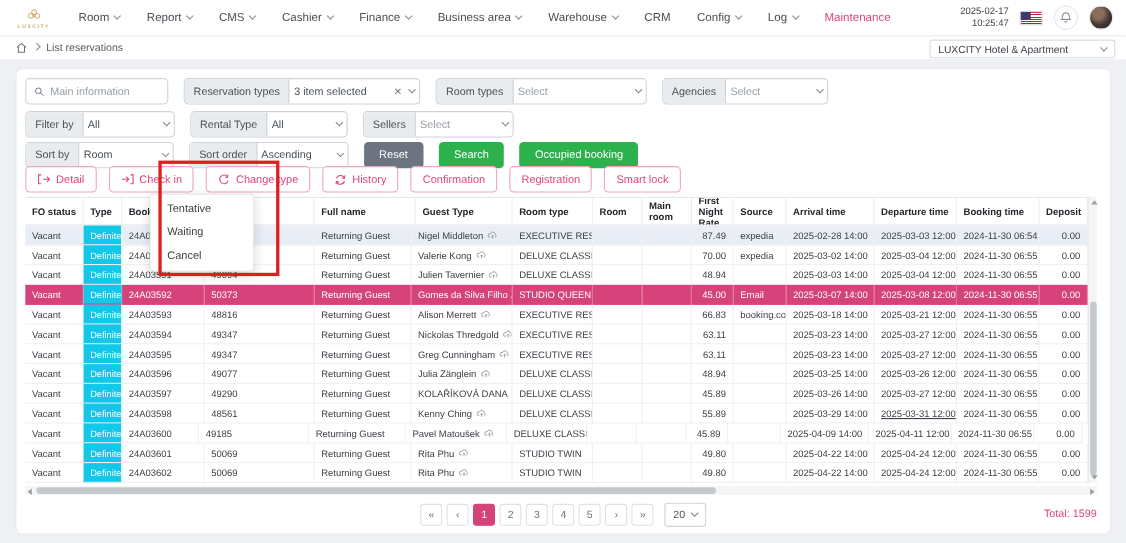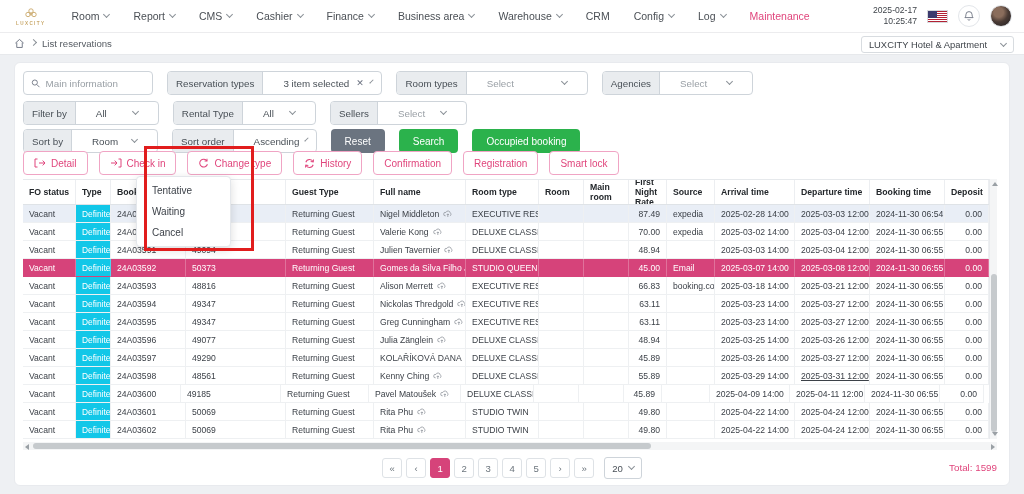--- a/index.html
+++ b/index.html
@@ -17,33 +17,33 @@
   .topright{margin-left:auto;display:flex;align-items:center;gap:10px;}
   .datetime{font-size:8.6px;color:#3f444a;text-align:right;line-height:1.25;}
   .flag{position:relative;width:21px;height:13px;background:repeating-linear-gradient(180deg,#b22234 0 1px,#fff 1px 2px);border:0.5px solid #d7dadd;cursor:pointer;}
   .flag .canton{position:absolute;left:0;top:0;width:9px;height:7px;background:#3c3b6e;}
   .bellwrap{width:22px;height:22px;border-radius:50%;border:1px solid #e3e6ea;display:flex;align-items:center;justify-content:center;cursor:pointer;background:#fff;}
   .avatar{width:22px;height:22px;border-radius:50%;background:radial-gradient(circle at 38% 32%,#8a6d5c 0 26%,#4a3b35 52%,#1f1d20 100%);cursor:pointer;border:1px solid #e3e6ea;}
 
   
   .crumbbar{position:absolute;left:0;top:33px;width:1024px;height:22px;background:#fff;border-bottom:1px solid #e7e9ec;display:flex;align-items:center;padding:0 14px;z-index:4;}
   .crumb{display:flex;align-items:center;gap:6px;font-size:9.6px;color:#565c63;}
-  .hotelsel{position:absolute;right:10px;top:3px;height:17px;background:#fff;border:1px solid #d8dce0;border-radius:3px;display:flex;align-items:center;gap:14px;padding:0 7px;font-size:9.4px;color:#3f444a;cursor:pointer;}
+  .hotelsel{position:absolute;right:10px;top:3px;height:17px;background:#fff;border:1px solid #d8dce0;border-radius:3px;display:flex;align-items:center;gap:30px;padding:0 7px;font-size:9.4px;color:#3f444a;cursor:pointer;}
 
   
   .card{position:absolute;left:14px;top:62px;width:996px;height:424px;background:#fff;border:1px solid #e8eaee;border-radius:6px;z-index:1;}
 
   .frow{position:absolute;left:8px;display:flex;gap:14px;height:24px;align-items:center;}
   .f1{top:8px;} .f2{top:38px;} .f3{top:66px;}
   .searchbox{width:130px;height:24px;border:1px solid #ced4da;border-radius:4px;display:flex;align-items:center;gap:5px;padding:0 7px;background:#fff;}
   .searchbox input{border:none;outline:none;width:100%;font-size:9.8px;color:#495057;font-family:inherit;background:transparent;}
   .searchbox input::placeholder{color:#9aa0a6;}
   .group{display:flex;height:24px;border:1px solid #ced4da;border-radius:4px;overflow:hidden;background:#fff;}
   .glabel{background:#e9ecef;border-right:1px solid #ced4da;display:flex;align-items:center;padding:0 8px;font-size:9.8px;color:#495057;white-space:nowrap;}
-  .gval{display:flex;align-items:center;gap:7px;padding:0 20px;font-size:9.8px;color:#495057;cursor:pointer;white-space:nowrap;}
+  .gval{display:flex;align-items:center;gap:7px;padding:0 4px;font-size:9.8px;color:#495057;cursor:pointer;white-space:nowrap;}
   .gval .ph{color:#9aa0a6;}
   .gval .grow{flex:1;}
   .xicon{font-size:9px;color:#6b7280;cursor:pointer;}
   .btn{height:24px;border:none;border-radius:4px;color:#fff;font-size:10px;padding:0 14px;cursor:pointer;font-family:inherit;}
   .btn.slate{background:var(--slate,#6b7480);}
   .btn.green{background:var(--green,#2bb24c);}
 
   .actionrow{position:absolute;left:8px;top:88px;display:flex;gap:11px;height:24px;}
   .pbtn{height:24px;border:1px solid #f0a4c4;border-radius:4px;background:#fff;color:var(--pink,#e0457c);font-size:10px;display:flex;align-items:center;gap:5px;padding:0 10px;cursor:pointer;font-family:inherit;white-space:nowrap;}
   .pbtn svg{flex:none;}
@@ -292,22 +292,22 @@
         <span>Smart lock</span>
       </button>
   </div>
 
   <div class="tablewrap">
     <div class="thead" id="thead">
         <div class="hcell" style="width: 53px;">FO status</div>
         <div class="hcell" style="width: 35px;">Type</div>
         <div class="hcell" style="width: 75px;">Booking code</div>
         <div class="hcell" style="width: 100px;"></div>
+        <div class="hcell" style="width: 92px;">Full name</div>
         <div class="hcell" style="width: 88px;">Guest Type</div>
-        <div class="hcell" style="width: 92px;">Full name</div>
         <div class="hcell" style="width: 73px;">Room type</div>
         <div class="hcell" style="width: 45px;">Room</div>
         <div class="hcell" style="width: 45px;">Main room</div>
         <div class="hcell" style="width: 38px;">First Night Rate</div>
         <div class="hcell" style="width: 48px;">Source</div>
         <div class="hcell" style="width: 80px;">Arrival time</div>
         <div class="hcell" style="width: 75px;">Departure time</div>
         <div class="hcell" style="width: 75px;">Booking time</div>
         <div class="hcell" style="width: 44px;">Deposit</div>
       </div>

